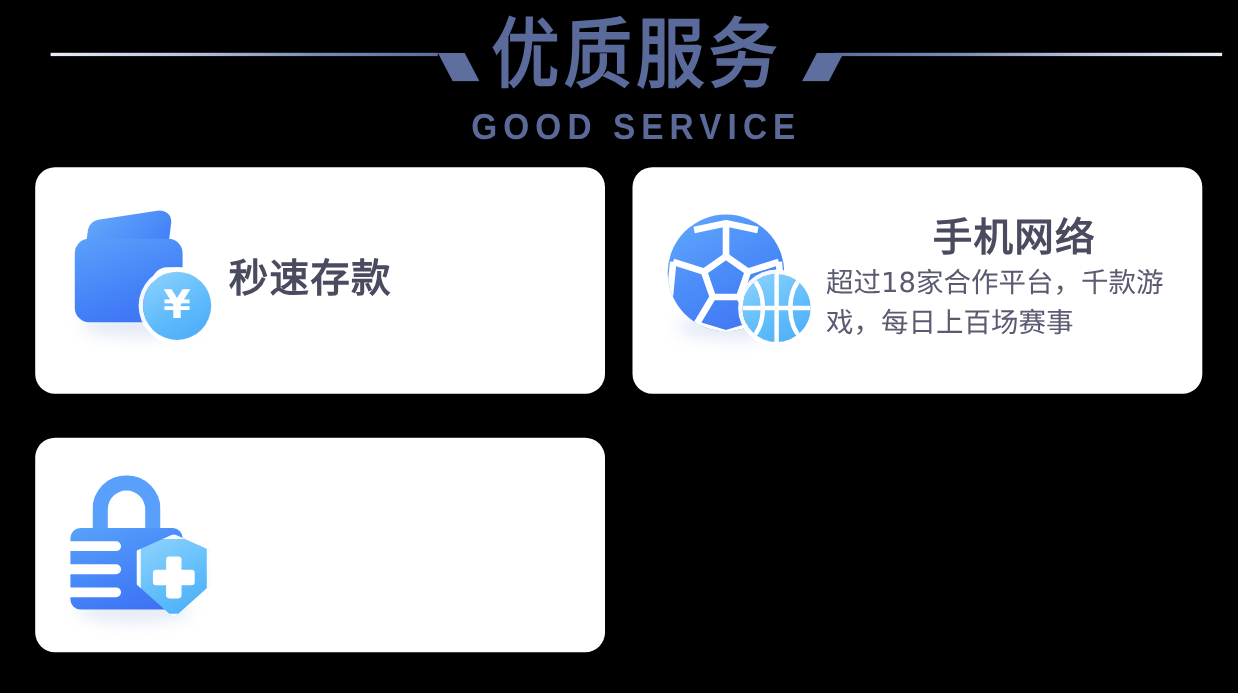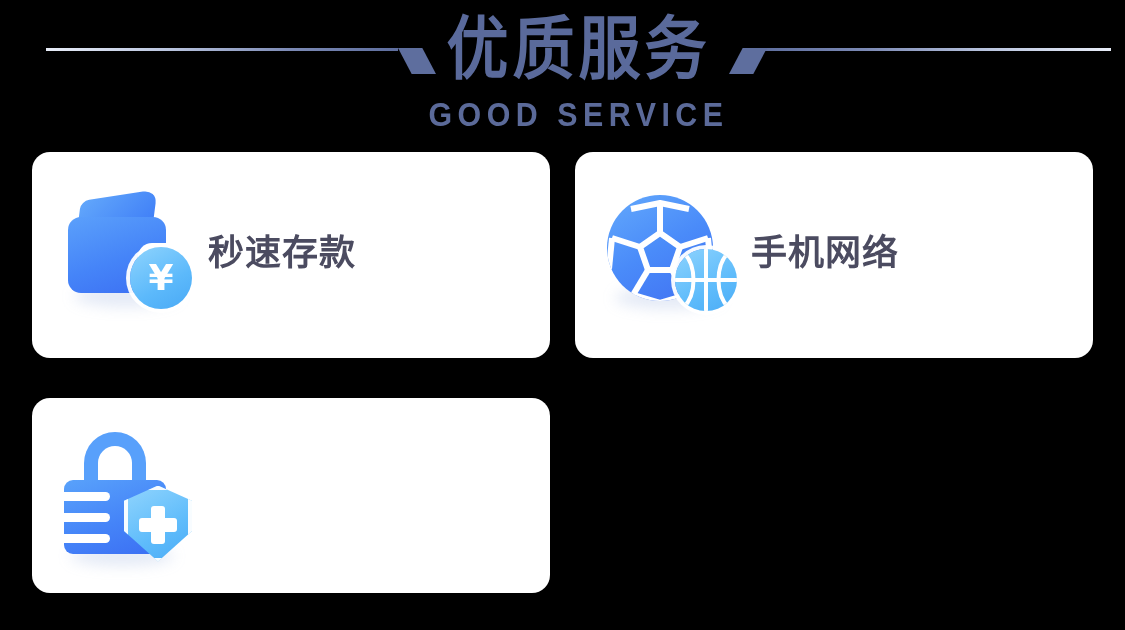--- a/index.html
+++ b/index.html
@@ -427,20 +427,21 @@
             <line x1="31" y1="-2" x2="31" y2="64"></line>
             <line x1="-2" y1="31" x2="64" y2="31"></line>
             <path d="M8,3 C22,16 22,46 8,59"></path>
             <path d="M54,3 C40,16 40,46 54,59"></path>
           </g>
         </svg>
       </div>
     </div>
     <div class="card-text">
       <div class="card-title">手机网络</div>
+      <div class="card-desc wide">超过18家合作平台，千款游戏，每日上百场赛事</div>
     </div>
   </div>
 
   <div class="card">
     <div class="card-icon">
       <div class="shadow-blob" style="left:12px;top:116px;width:104px;height:20px;"></div>
       <div class="lock-shackle"></div>
       <div class="lock-body"></div>
       <div class="lock-slot s1"></div>
       <div class="lock-slot s2"></div>

